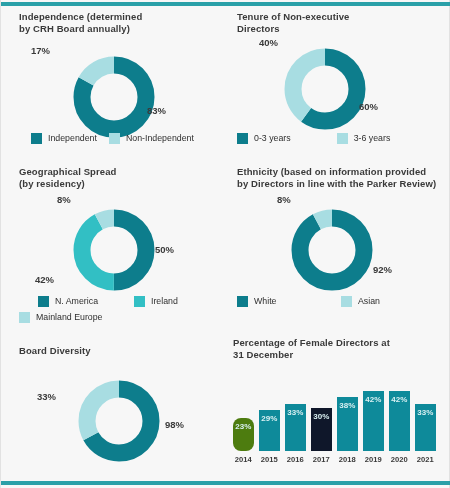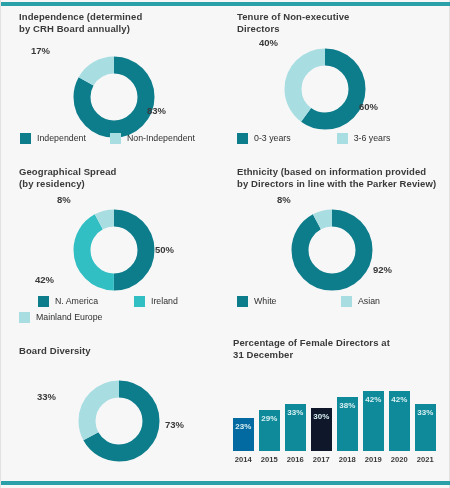--- a/index.html
+++ b/index.html
@@ -113,21 +113,21 @@
       <div class="donut-wrap" style="height:96px;margin-top:14px;">
         <svg class="donut" width="200" height="96" viewBox="0 0 200 96">
           <g transform="translate(95,48)">
             <circle r="32" fill="none" stroke="#0d7d8c" stroke-width="17" stroke-dasharray="166.9 34.2" stroke-dashoffset="0" transform="rotate(-90)"></circle>
             <circle r="32" fill="none" stroke="#a8dde2" stroke-width="17" stroke-dasharray="34.2 166.9" stroke-dashoffset="-166.9" transform="rotate(-90)"></circle>
           </g>
         </svg>
         <div class="pct" style="left:12px;top:-4px;">17%</div>
         <div class="pct" style="left:128px;top:56px;">83%</div>
       </div>
-      <div class="legend" style="left:1px;top:122px;width:210px;gap:12px;">
+      <div class="legend" style="left:12px;top:122px;width:210px;">
         <div class="li">
           <span class="sw" style="background:#0d7d8c;"></span>
           <span class="lb">Independent</span>
         </div>
         <div class="li">
           <span class="sw" style="background:#a8dde2;"></span>
           <span class="lb">Non-Independent</span>
         </div>
       </div>
     </div>
@@ -216,29 +216,29 @@
     <div class="panel" style="left:18px;top:337px;width:200px;">
       <div class="title">Board Diversity</div>
       <div class="donut-wrap" style="height:100px;margin-top:14px;">
         <svg class="donut" width="200" height="100" viewBox="0 0 200 100">
           <g transform="translate(100,50)">
             <circle r="32" fill="none" stroke="#0d7d8c" stroke-width="17" stroke-dasharray="134.7 66.4" stroke-dashoffset="0" transform="rotate(-90)"></circle>
             <circle r="32" fill="none" stroke="#a8dde2" stroke-width="17" stroke-dasharray="66.4 134.7" stroke-dashoffset="-134.7" transform="rotate(-90)"></circle>
           </g>
         </svg>
         <div class="pct" style="left:18px;top:20px;">33%</div>
-        <div class="pct" style="left:146px;top:48px;">73%</div>
+        <div class="pct" style="left:146px;top:48px;">98%</div>
       </div>
     </div>
 
     <div class="panel barchart" style="left:232px;top:329px;width:210px;">
       <div class="title">Percentage of Female Directors at
 31 December</div>
       <div class="bars" id="bars-container" style="height:68px;margin-top:22px;">
-          <div class="bar" style="left: 0px; width: 20.5px; height: 33px; background: #0369a1;">
+          <div class="bar" style="left: 0px; width: 20.5px; height: 33px; background: #4d7c0f; border-radius: 8px;">
             <div class="barval">23%</div>
           </div>
           <div class="bar" style="left: 26px; width: 20.5px; height: 41px; background: rgb(14, 138, 154);">
             <div class="barval">29%</div>
           </div>
           <div class="bar" style="left: 52px; width: 20.5px; height: 47px; background: rgb(14, 138, 154);">
             <div class="barval">33%</div>
           </div>
           <div class="bar" style="left: 78px; width: 20.5px; height: 43px; background: #0f172a;">
             <div class="barval">30%</div>

